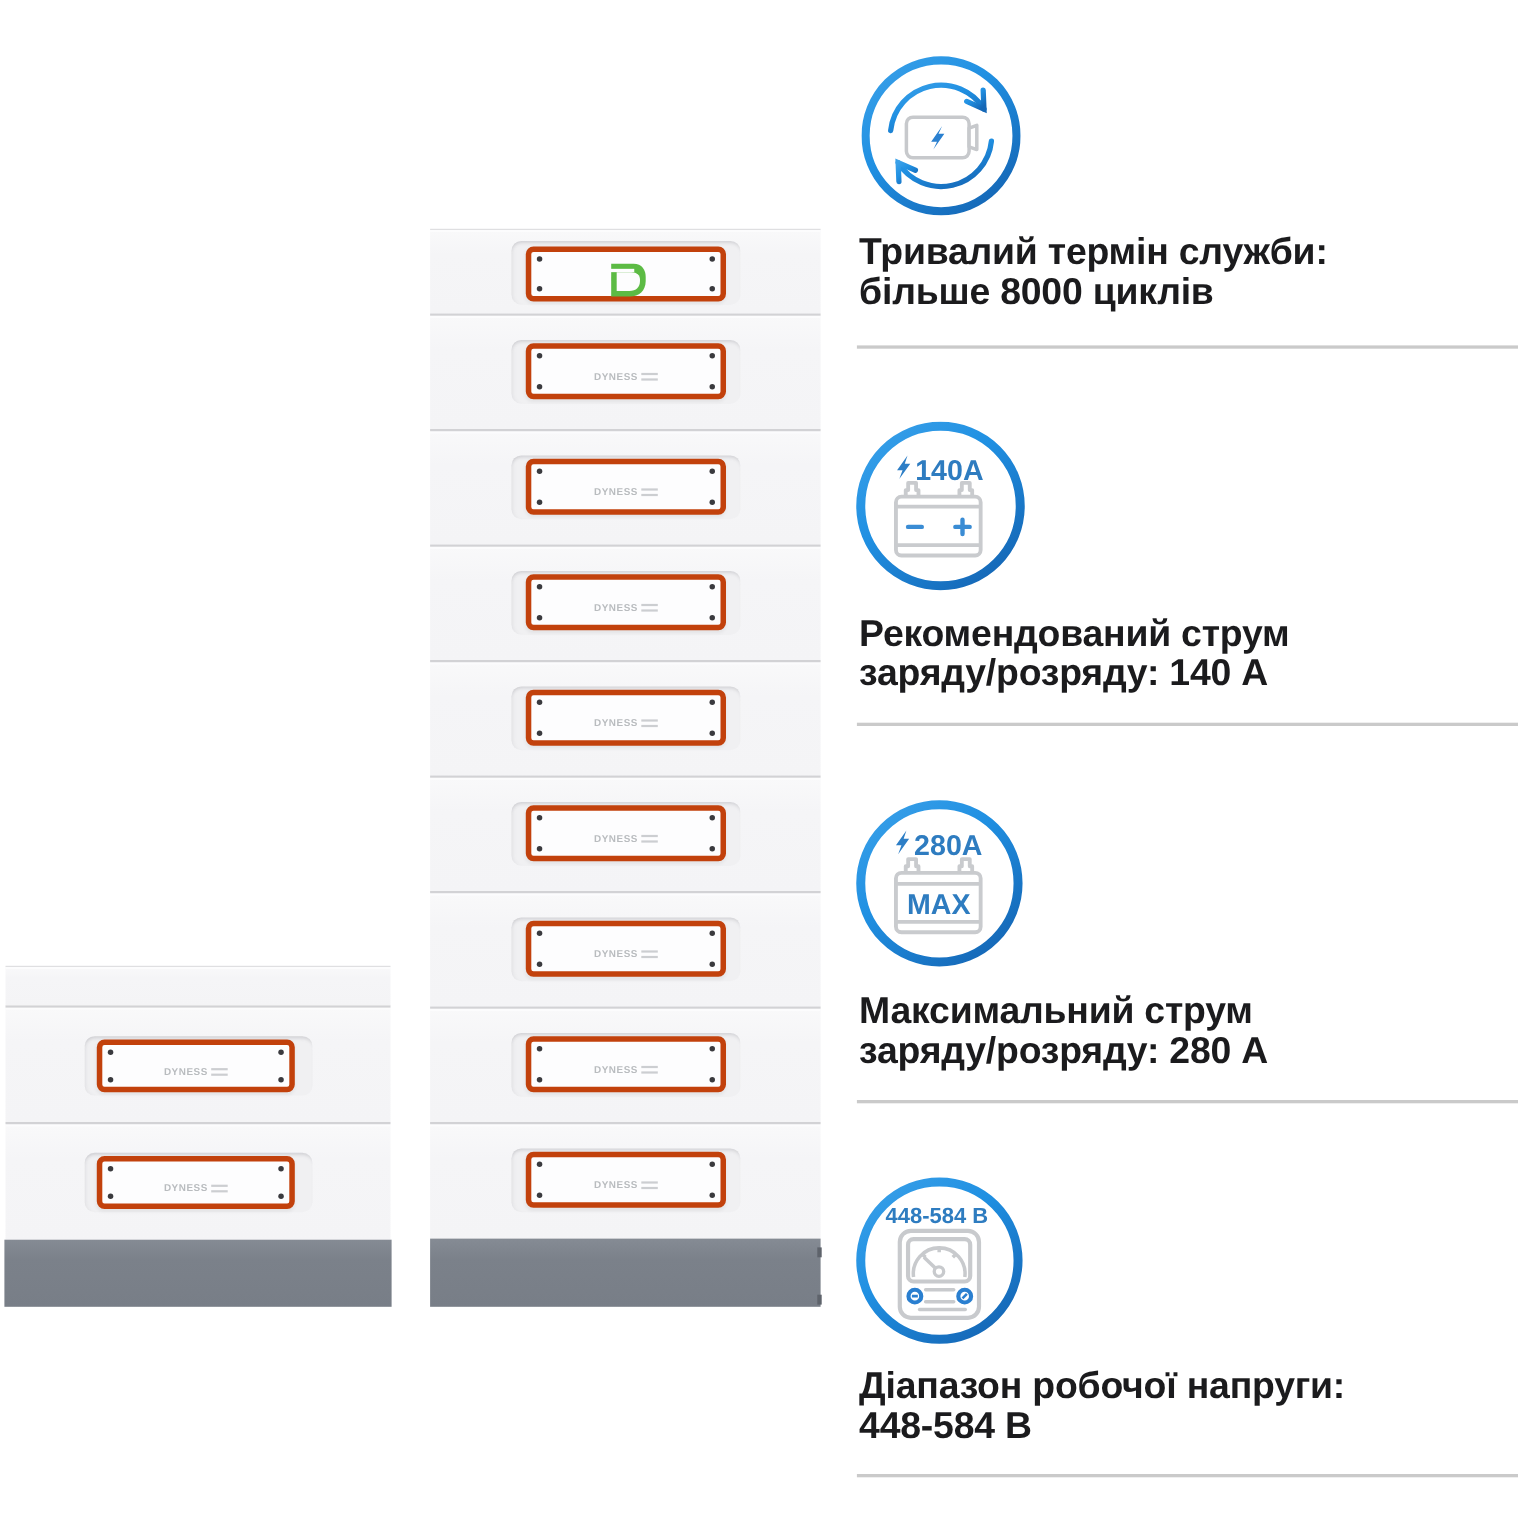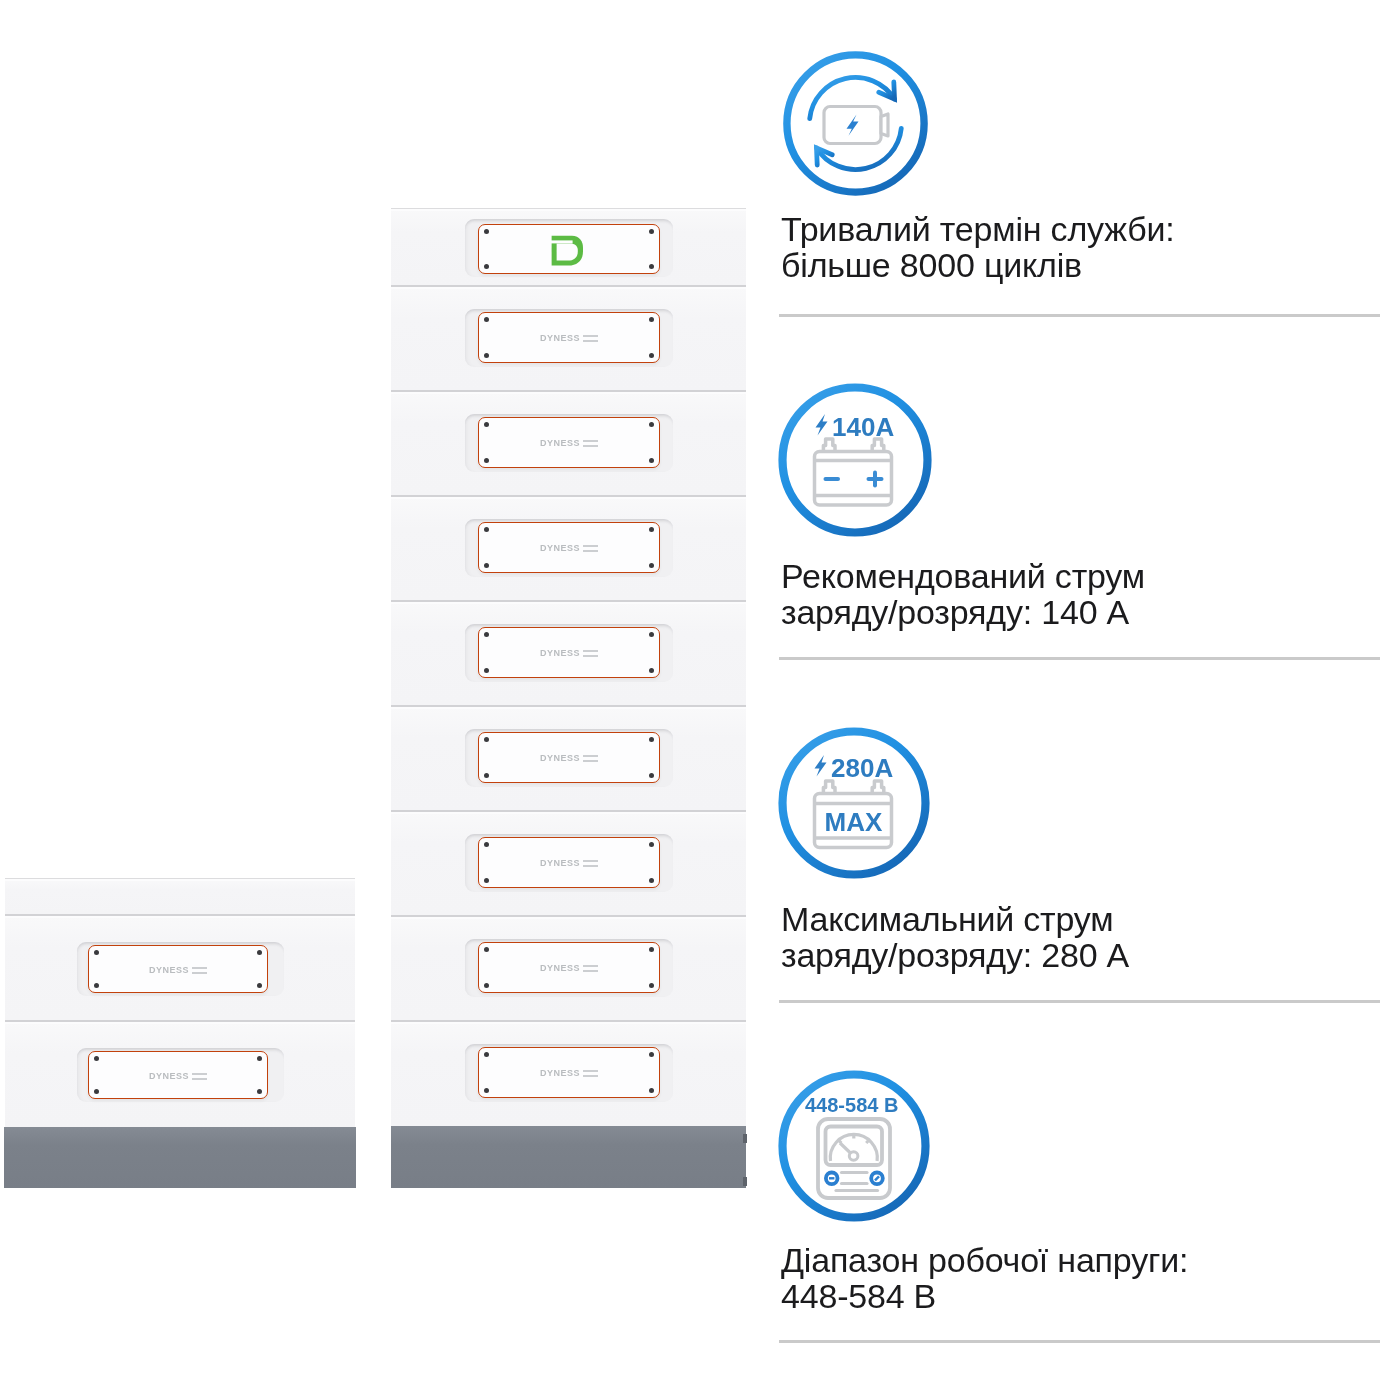--- a/index.html
+++ b/index.html
@@ -3,28 +3,28 @@
 <meta charset="utf-8">
 <style>
 *{margin:0;padding:0;box-sizing:border-box}
 html,body{width:1400px;height:1400px;background:#ffffff;font-family:"Liberation Sans",sans-serif;position:relative;overflow:hidden}
 
 .tower{position:absolute;left:391px;top:208px;width:355px;height:980px}
 .stackS{position:absolute;left:5px;top:878px;width:350px;height:249px}
 .mod{position:absolute;left:0;width:100%;background:linear-gradient(180deg,#f9f9fa 0%,#f5f5f7 30%,#f4f4f6 100%);border-top:2px solid #d2d2d5;box-shadow:inset 0 2px 0 #fcfcfd}
 .mod.first{border-top:1px solid #dcdcde}
 .recess{position:absolute;background:#f0f0f2;border-radius:9px;box-shadow:inset 0 4px 3px -2px rgba(100,100,110,.20),inset 4px 0 4px -3px rgba(100,100,110,.10)}
-.plate{position:absolute;background:#fdfdfe;border:1px solid #c2410c;border-radius:7px;box-shadow:0 2px 3px rgba(80,80,90,.07)}
+.plate{position:absolute;background:#fdfdfe;border:5px solid #c2410c;border-radius:7px;box-shadow:0 2px 3px rgba(80,80,90,.07)}
 .screw{position:absolute;width:5px;height:5px;border-radius:50%;background:#3a3a3e}
 .dyn{position:absolute;left:0;right:0;display:flex;align-items:center;justify-content:center;gap:3px}
 .dyn b{font-size:9px;font-weight:bold;color:#b9bcbf;letter-spacing:0.5px;font-family:"Liberation Sans",sans-serif}
 .dyn i{display:block;width:15px;height:7px;border-top:2.5px solid #ccced1;border-bottom:2.5px solid #ccced1}
 .base{position:absolute;background:#7d838c;background:linear-gradient(180deg,#858b94 0%,#7b818a 30%,#787e87 100%)}
 
-.title{position:absolute;font-weight:normal;font-size:34px;line-height:36px;color:#1b1b1d;letter-spacing:-0.2px}
+.title{position:absolute;font-weight:bold;font-size:34px;line-height:36px;color:#1b1b1d;letter-spacing:-0.2px}
 .sep{position:absolute;left:779px;width:601px;height:3px;background:#cacaca}
 .tower .screw{width:5px;height:5px}
 </style>
 </head>
 <body>
 
 <div class="tower">
 
   <div class="mod first" style="top:0;height:77px">
     <div class="recess" style="left:74px;top:10px;width:208px;height:58px">

